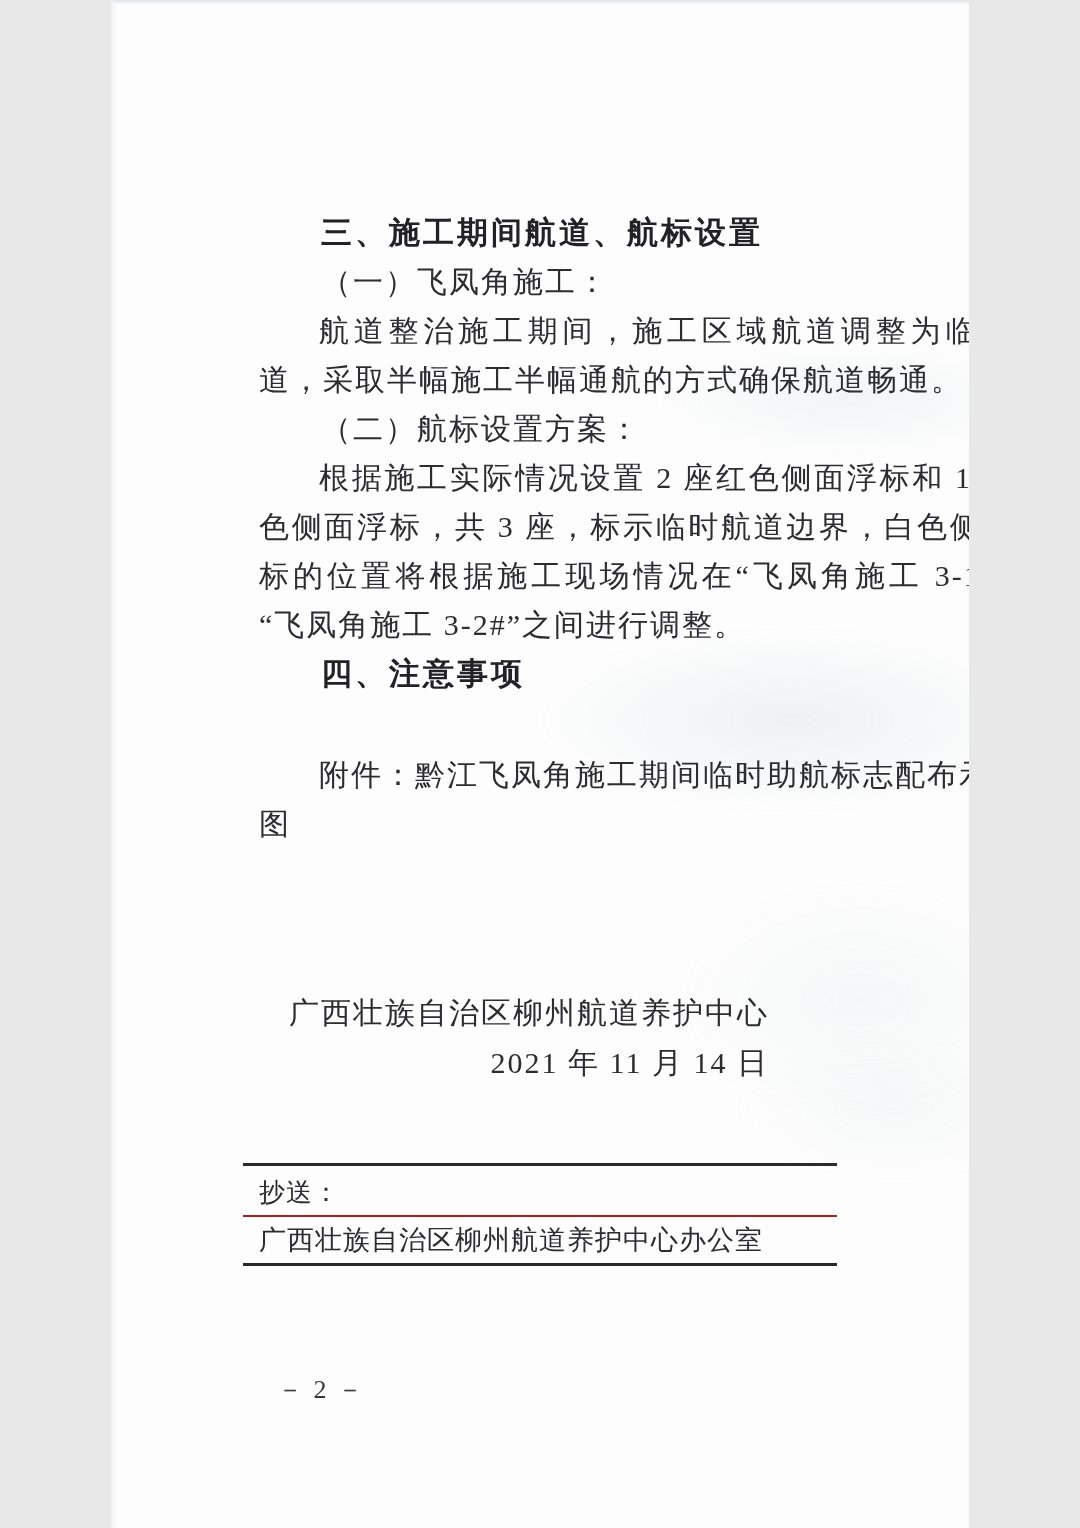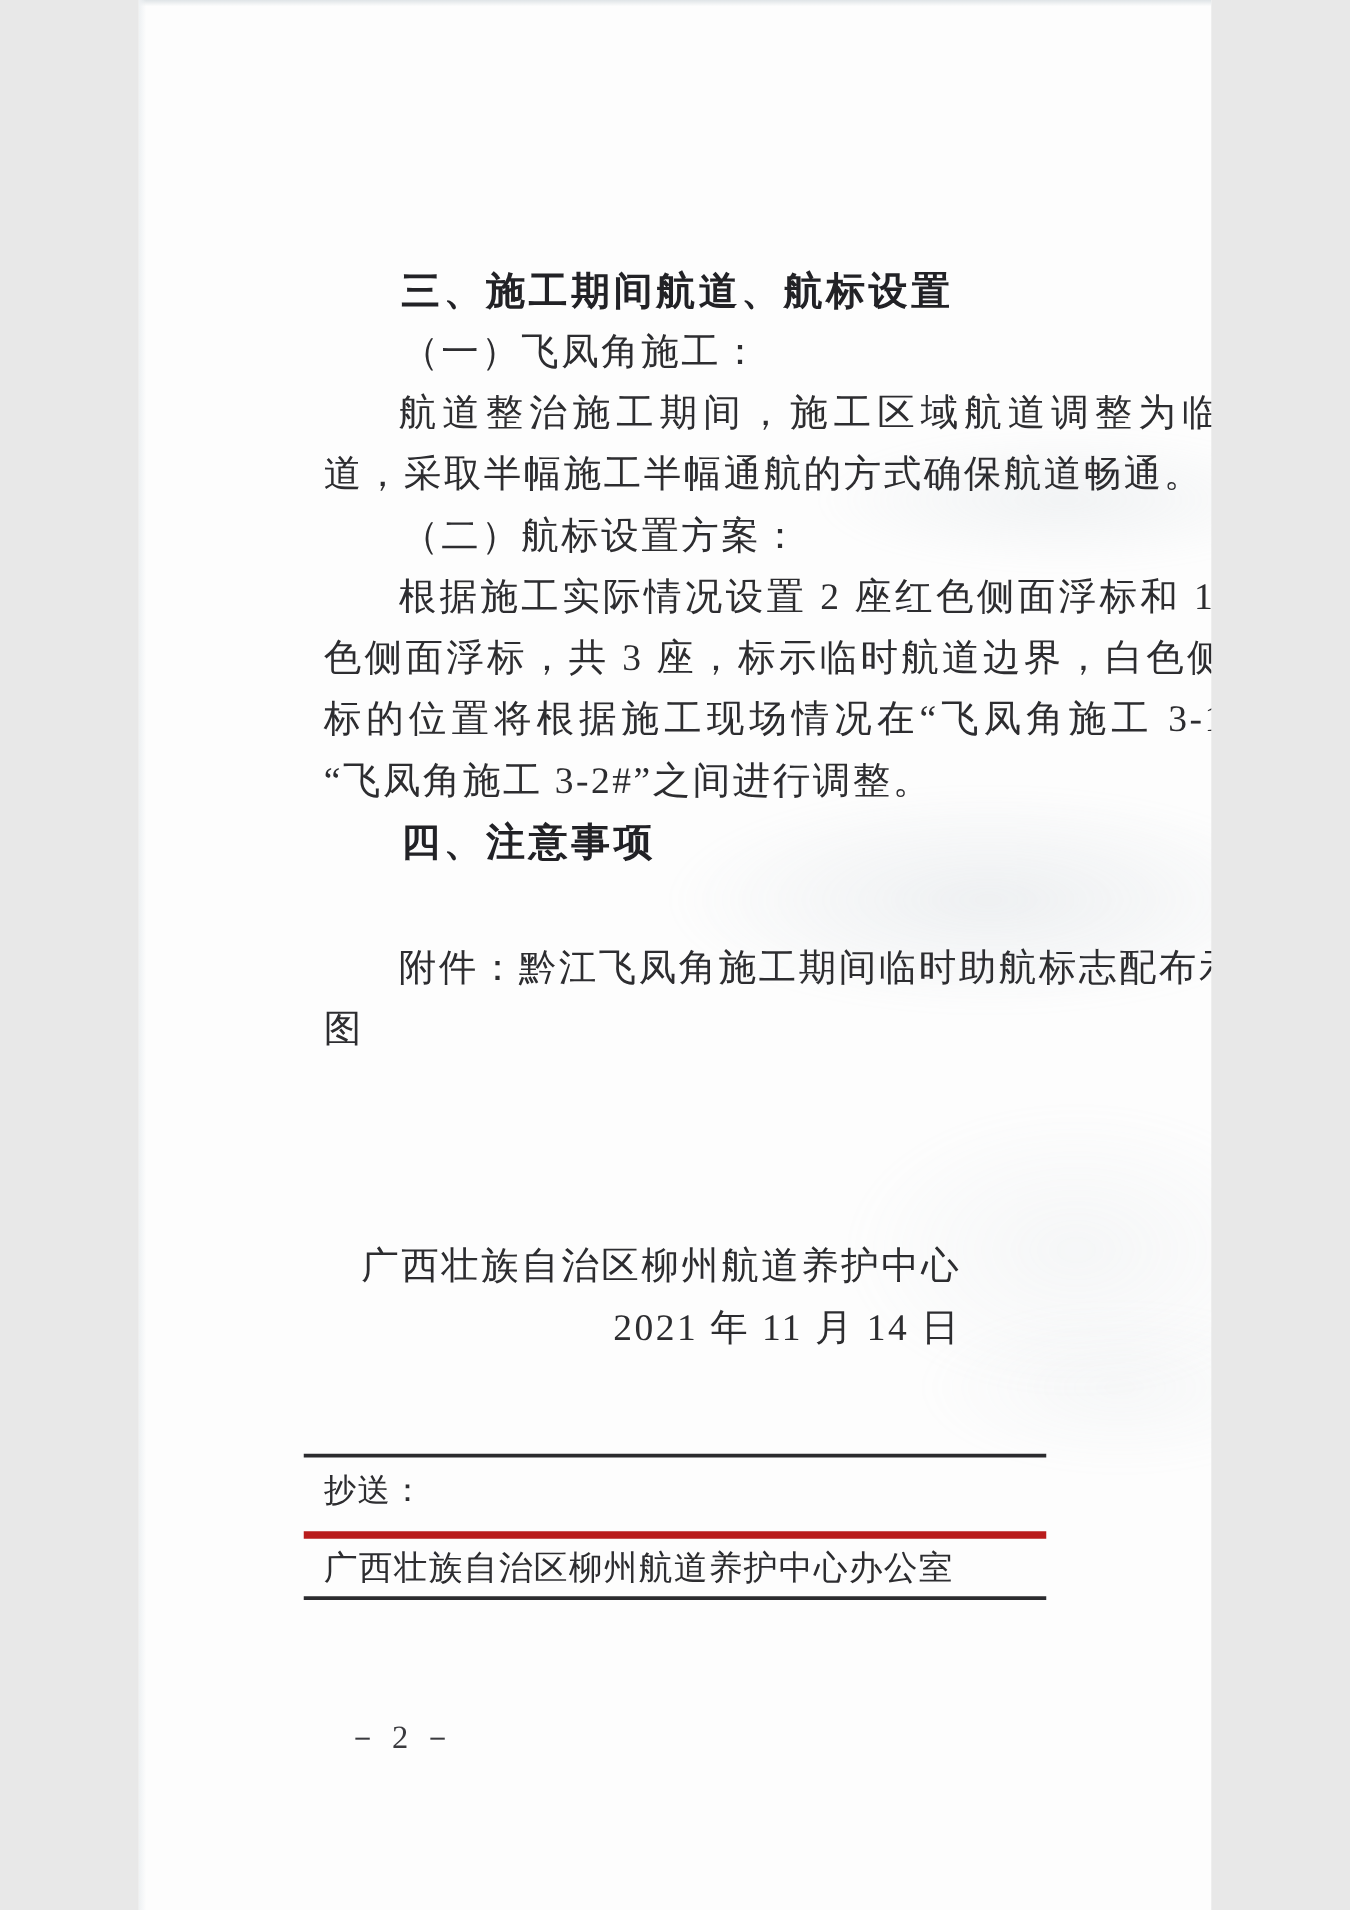--- a/index.html
+++ b/index.html
@@ -85,32 +85,32 @@
     position: absolute;
     left: 132px;
     right: 132px;
     top: 1163px;
     border-top: 3px solid #2b2b2e;
     border-bottom: 3px solid #2b2b2e;
   }
   .cc-row {
     display: flex;
     align-items: flex-start;
-    padding: 10px 14px 16px 16px;
+    padding: 10px 14px 6px 16px;
     font-size: 26px;
     line-height: 33px;
     letter-spacing: 1px;
   }
   .cc-label { white-space: nowrap; }
   .cc-list { flex: 1; text-align: justify; text-justify: inter-ideograph; }
   .issue-row {
     display: flex;
     justify-content: space-between;
     align-items: center;
-    border-top: 6px solid #b91c1c;
+    border-top: 2px solid #b91c1c;
     height: 46px;
     padding: 0 16px 0 16px;
     font-size: 27px;
     letter-spacing: 1px;
   }
   .page-number {
     position: absolute;
     left: 166px;
     top: 1372px;
     font-size: 26px;

